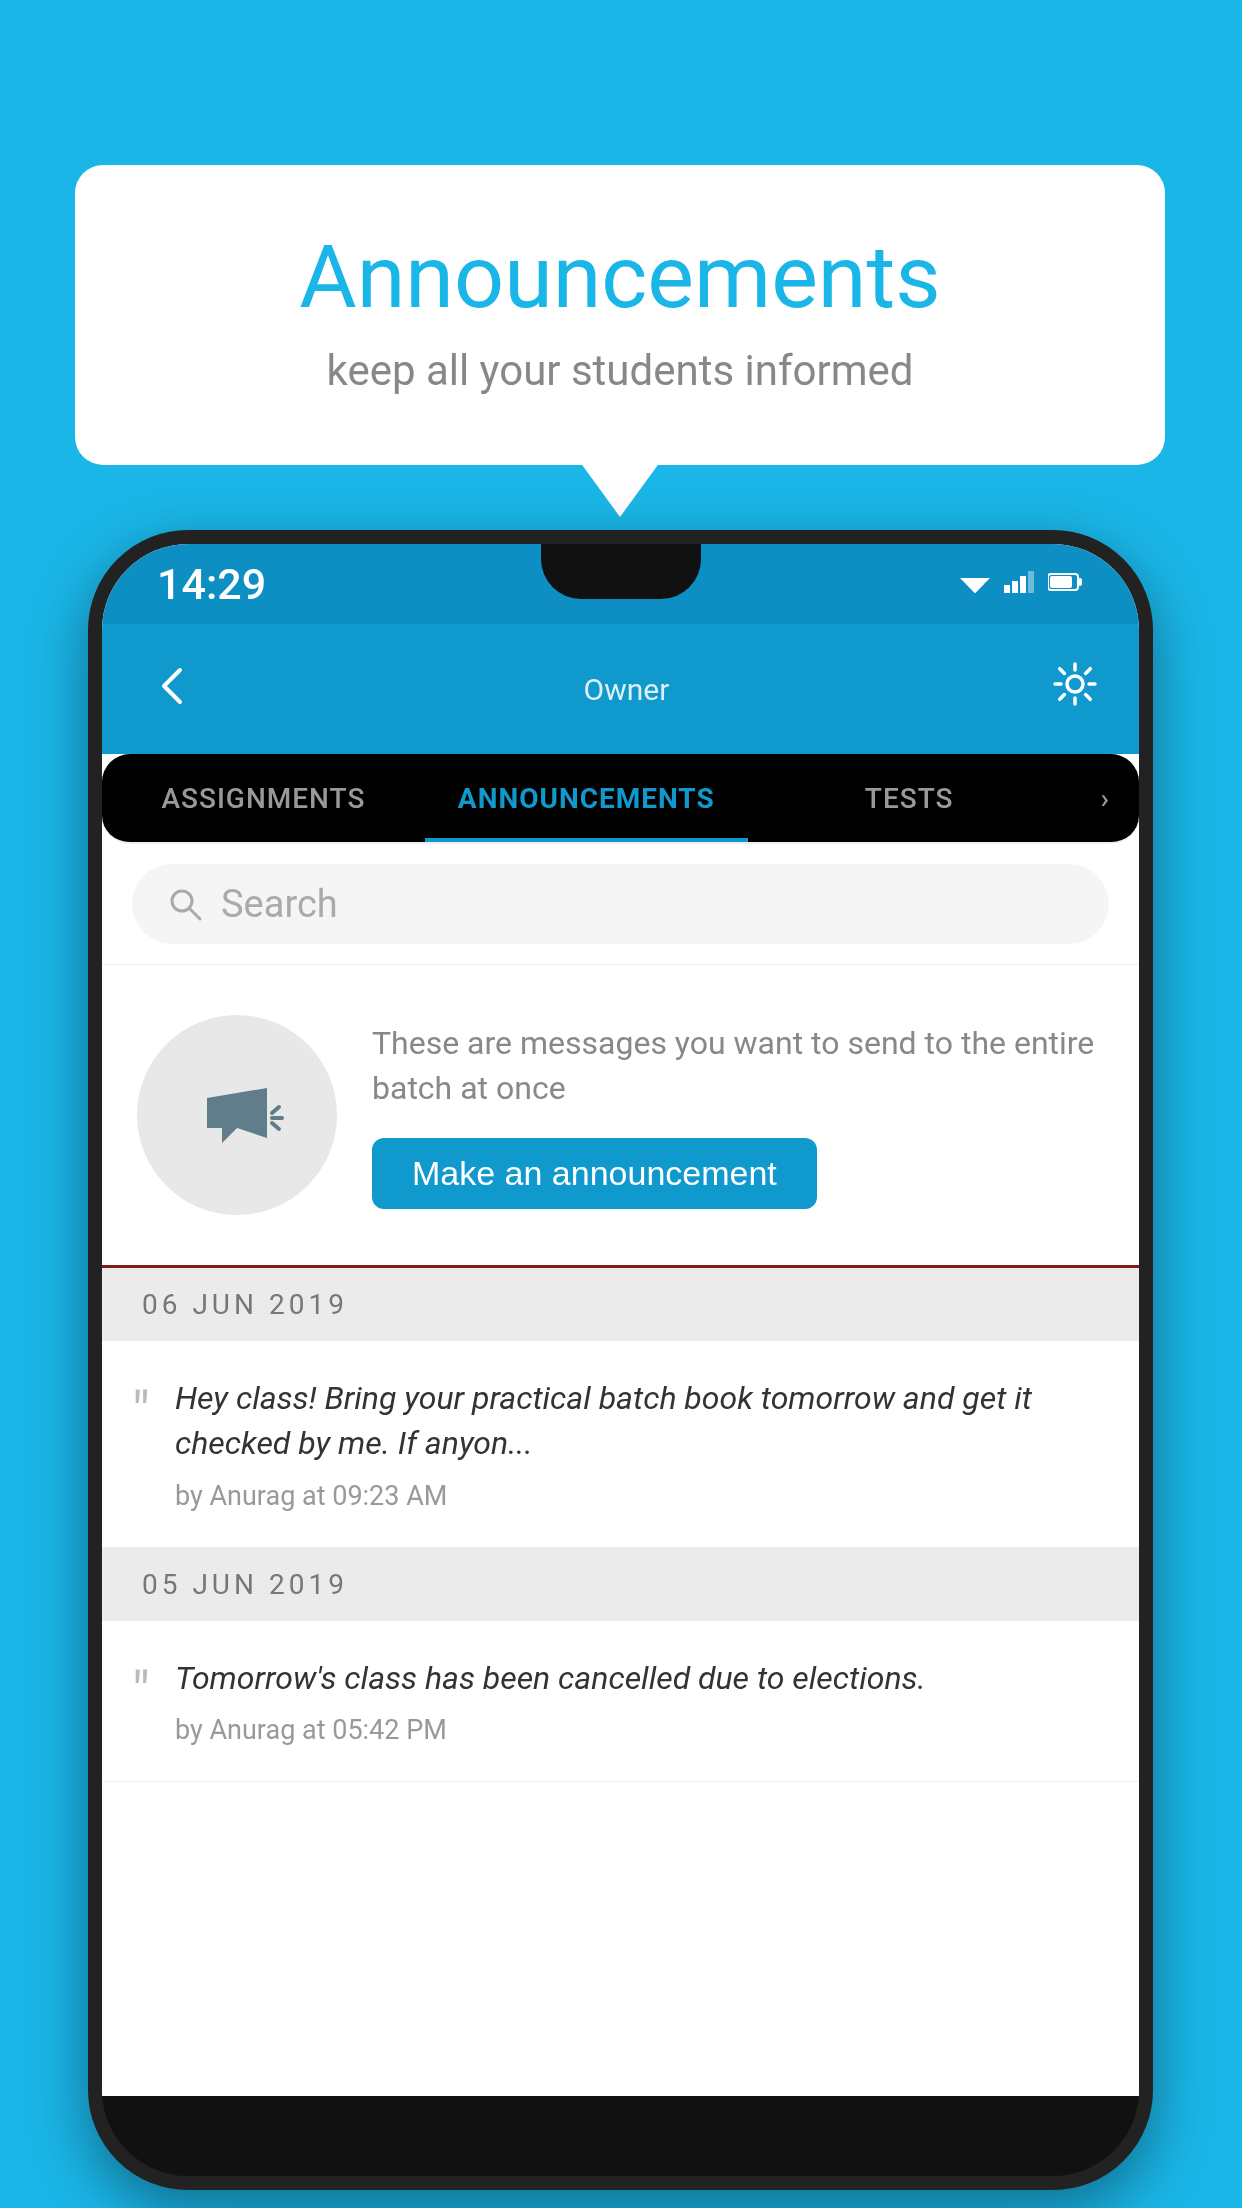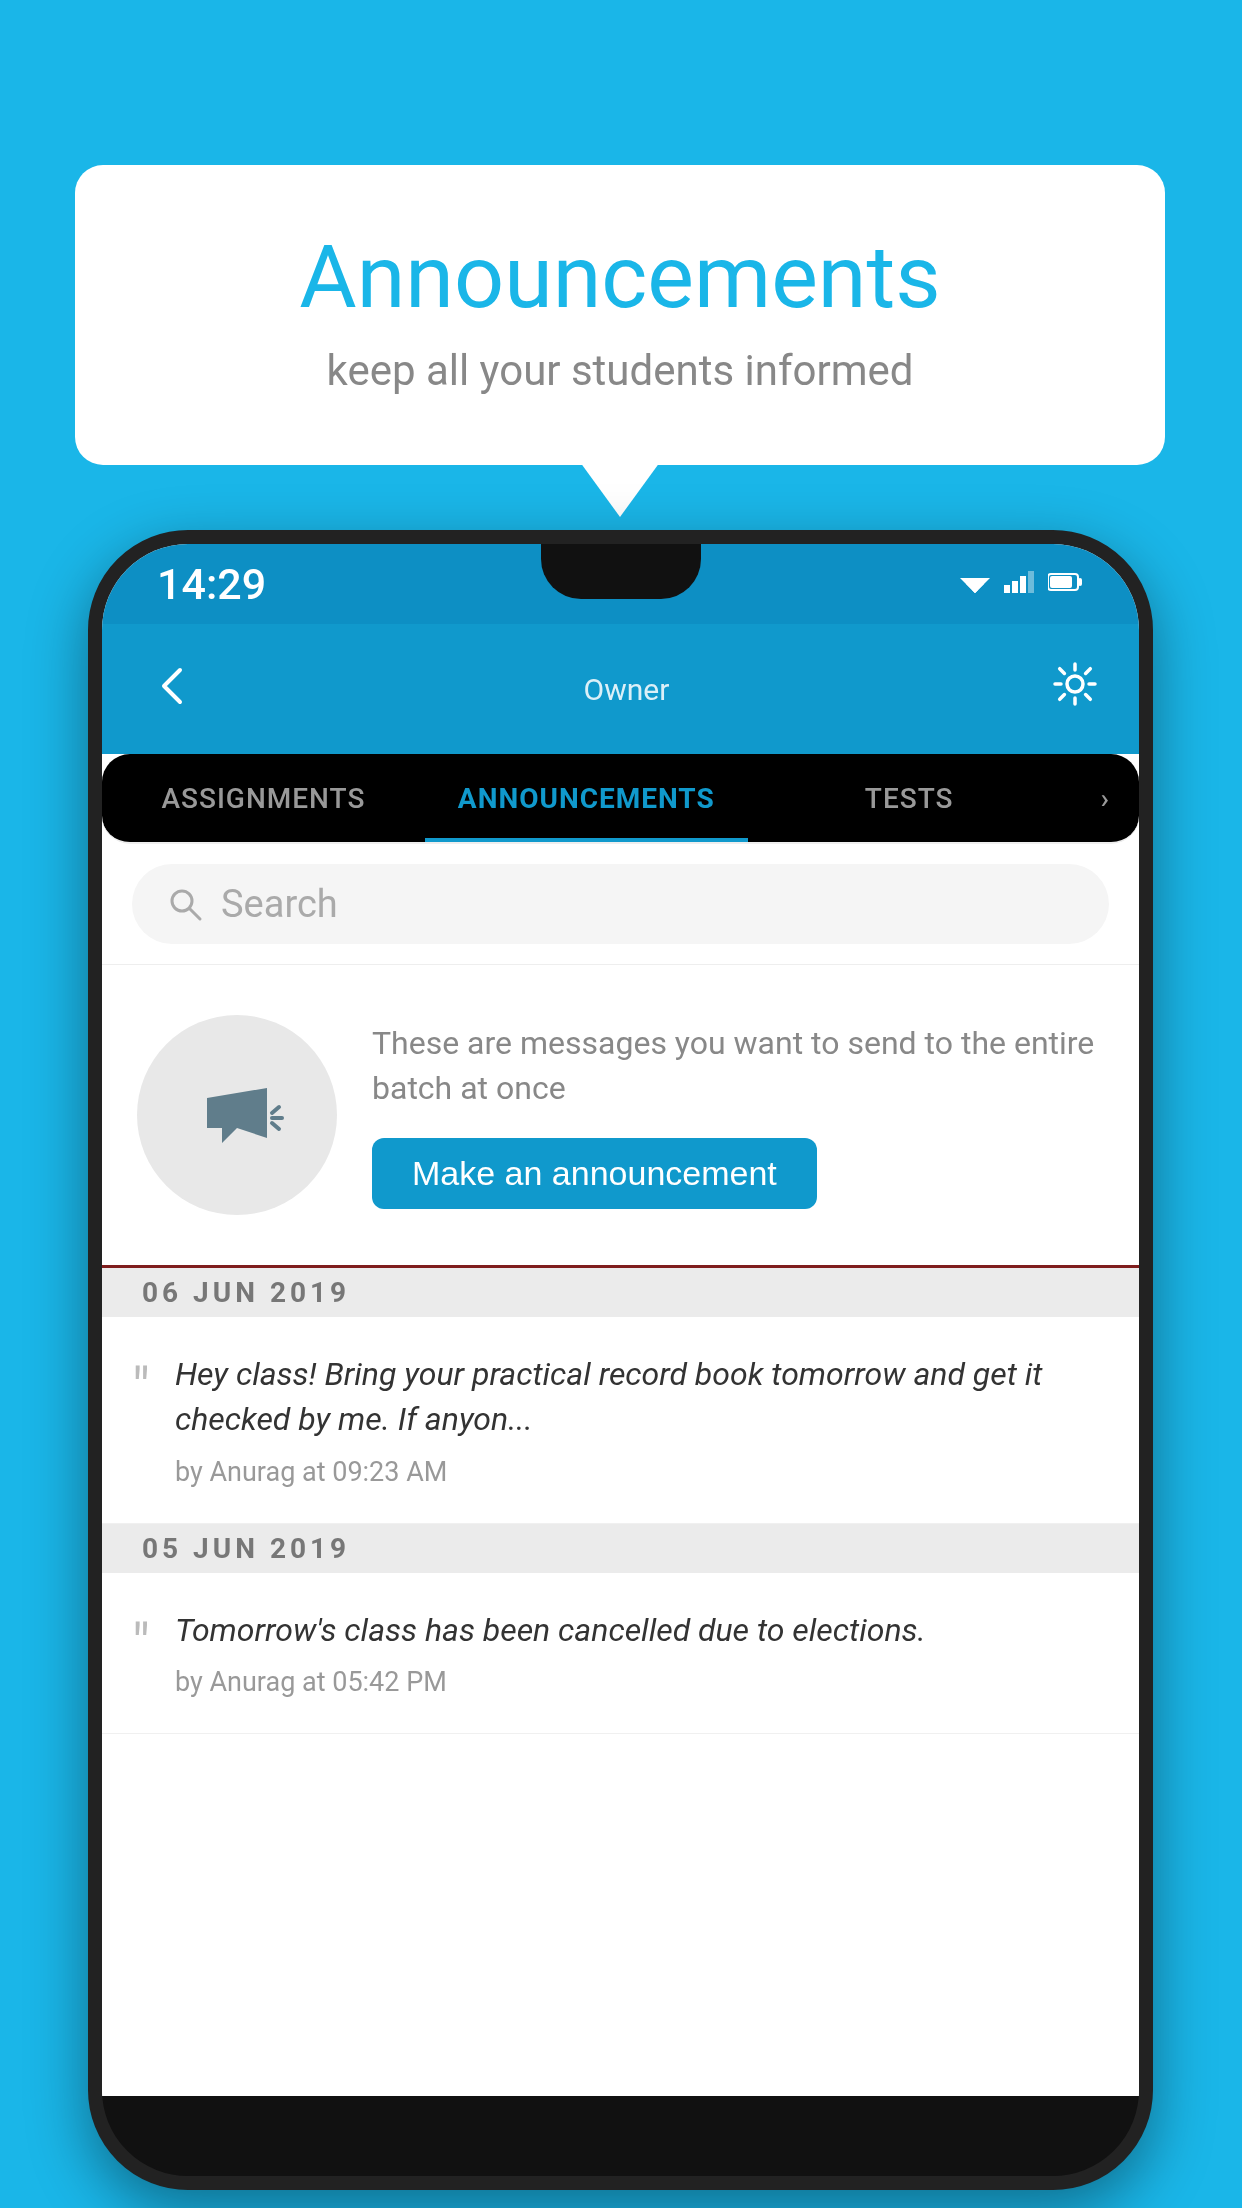--- a/index.html
+++ b/index.html
@@ -232,24 +232,24 @@
       padding: 16px 40px;
       font-size: 34px;
       font-weight: 500;
       cursor: pointer;
       display: inline-block;
     }
 
     
     .date-separator {
       background: #ebebeb;
-      padding: 8px 40px;
+      padding: 20px 40px;
       color: #777;
       font-size: 28px;
-      font-weight: 700;
+      font-weight: 400;
       letter-spacing: 4px;
     }
 
     
     .announcement-item {
       background: white;
       padding: 35px 30px;
       display: flex;
       align-items: flex-start;
       gap: 25px;
@@ -385,21 +385,21 @@
           <div class="promo-text">These are messages you want to send to the entire batch at once</div>
           <button class="announce-btn">Make an announcement</button>
         </div>
       </div>
 
       <div class="date-separator">06  JUN  2019</div>
 
       <div class="announcement-item">
         <span class="quote-icon">"</span>
         <div class="announcement-content">
-          <div class="announcement-text">Hey class! Bring your practical record book tomorrow and get it checked by me. If anyon...</div>
+          <div class="announcement-text">Hey class! Bring your practical batch book tomorrow and get it checked by me. If anyon...</div>
           <div class="announcement-meta">by Anurag at 09:23 AM</div>
         </div>
       </div>
 
       <div class="date-separator">05  JUN  2019</div>
 
       <div class="announcement-item">
         <span class="quote-icon">"</span>
         <div class="announcement-content">
           <div class="announcement-text">Tomorrow's class has been cancelled due to elections.</div>

